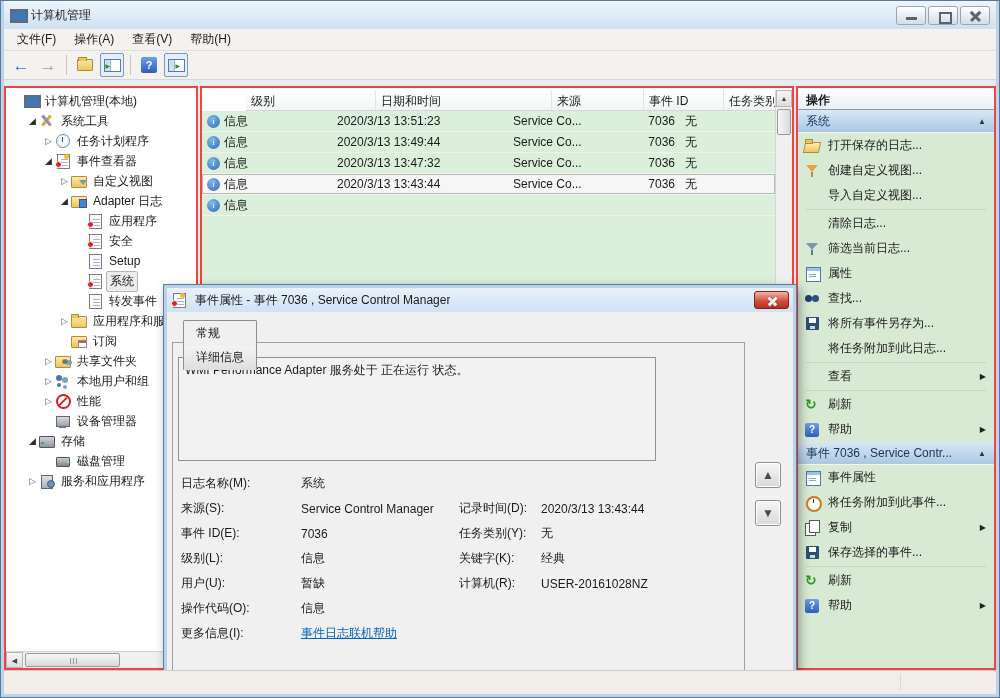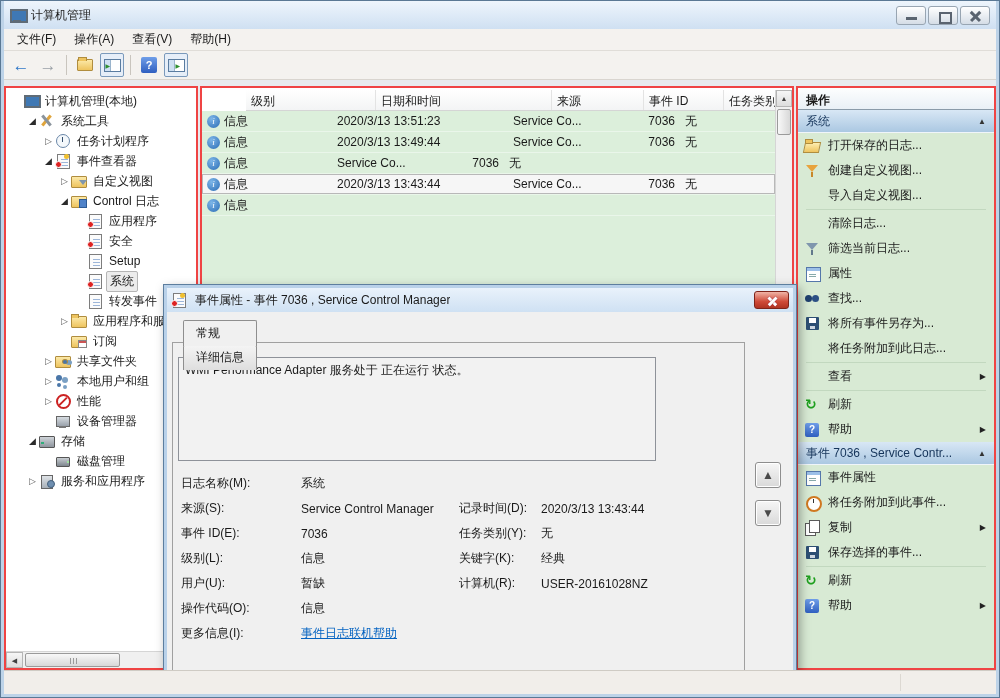--- a/index.html
+++ b/index.html
@@ -225,21 +225,21 @@
             <div class="tree-label">事件查看器</div>
           </div>
           <div class="tree-row" style="padding-left: 52px;">
             <div class="exp">▷</div>
             <div class="ti ti-folder f-filter"></div>
             <div class="tree-label">自定义视图</div>
           </div>
           <div class="tree-row" style="padding-left: 52px;">
             <div class="exp expanded">◢</div>
             <div class="ti ti-folder f-log"></div>
-            <div class="tree-label">Control 日志</div>
+            <div class="tree-label">Adapter 日志</div>
           </div>
           <div class="tree-row" style="padding-left: 68px;">
             <div class="exp"></div>
             <div class="ti ti-log alert"></div>
             <div class="tree-label">应用程序</div>
           </div>
           <div class="tree-row" style="padding-left: 68px;">
             <div class="exp"></div>
             <div class="ti ti-log alert"></div>
             <div class="tree-label">安全</div>
@@ -355,20 +355,23 @@
             </div>
             <div class="cell" style="width: 99px; flex: 0 0 99px;">
               <span>无</span>
             </div>
           </div>
           <div class="ev-row">
             <div class="cell" style="width: 130px; flex: 0 0 130px;">
               <div class="info-ic" style="display: inline-block;">i</div>
               <span>信息</span>
             </div>
+            <div class="cell" style="width: 176px; flex: 0 0 176px;">
+              <span>2020/3/13 13:47:32</span>
+            </div>
             <div class="cell" style="width: 92px; flex: 0 0 92px;">
               <span>Service Co...</span>
             </div>
             <div class="cell al-right" style="width: 80px; flex: 0 0 80px;">
               <span>7036</span>
             </div>
             <div class="cell" style="width: 99px; flex: 0 0 99px;">
               <span>无</span>
             </div>
           </div>

